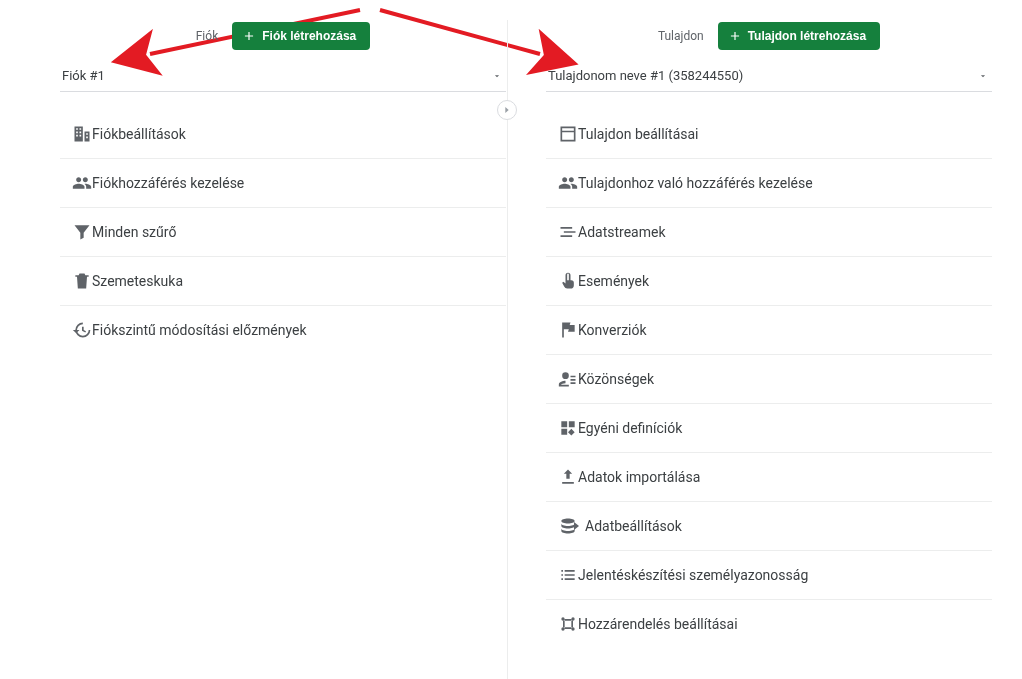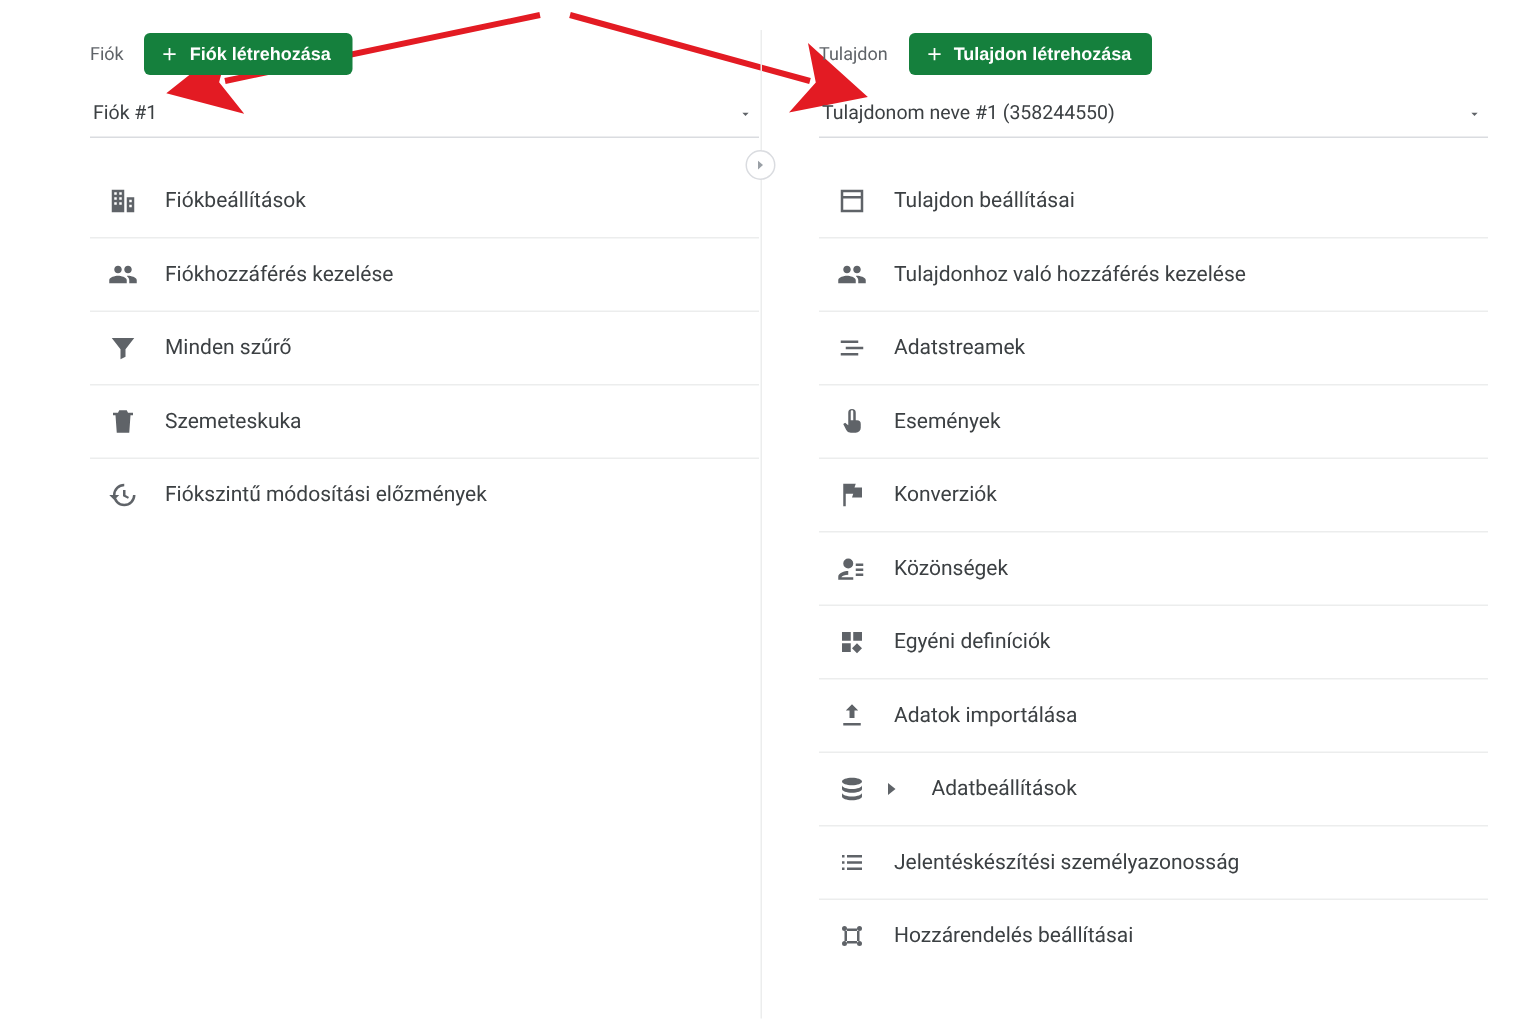--- a/index.html
+++ b/index.html
@@ -24,20 +24,21 @@
     min-width: 0;
     display: flex;
     flex-direction: column;
     position: relative;
   }
   .col-header {
     display: flex;
     align-items: center;
     gap: 14px;
     height: 32px;
+    justify-content: center;
   }
   .col-title {
     font-size: 12px;
     color: #5f6368;
   }
   .create-btn {
     display: inline-flex;
     align-items: center;
     gap: 6px;
     background: #15803d;
@@ -67,21 +68,20 @@
   .caret { width: 10px; height: 10px; }
   .caret path { fill: #5f6368; }
   .menu {
     margin-top: 18px;
     display: flex;
     flex-direction: column;
   }
   .menu-item {
     display: flex;
     align-items: center;
-    gap: 18px;
     padding: 14px 8px 14px 12px;
     border-bottom: 1px solid #eceded;
     cursor: pointer;
   }
   .menu-item:last-child { border-bottom: none; }
   .menu-icon {
     width: 20px;
     height: 20px;
     display: flex;
     align-items: center;

